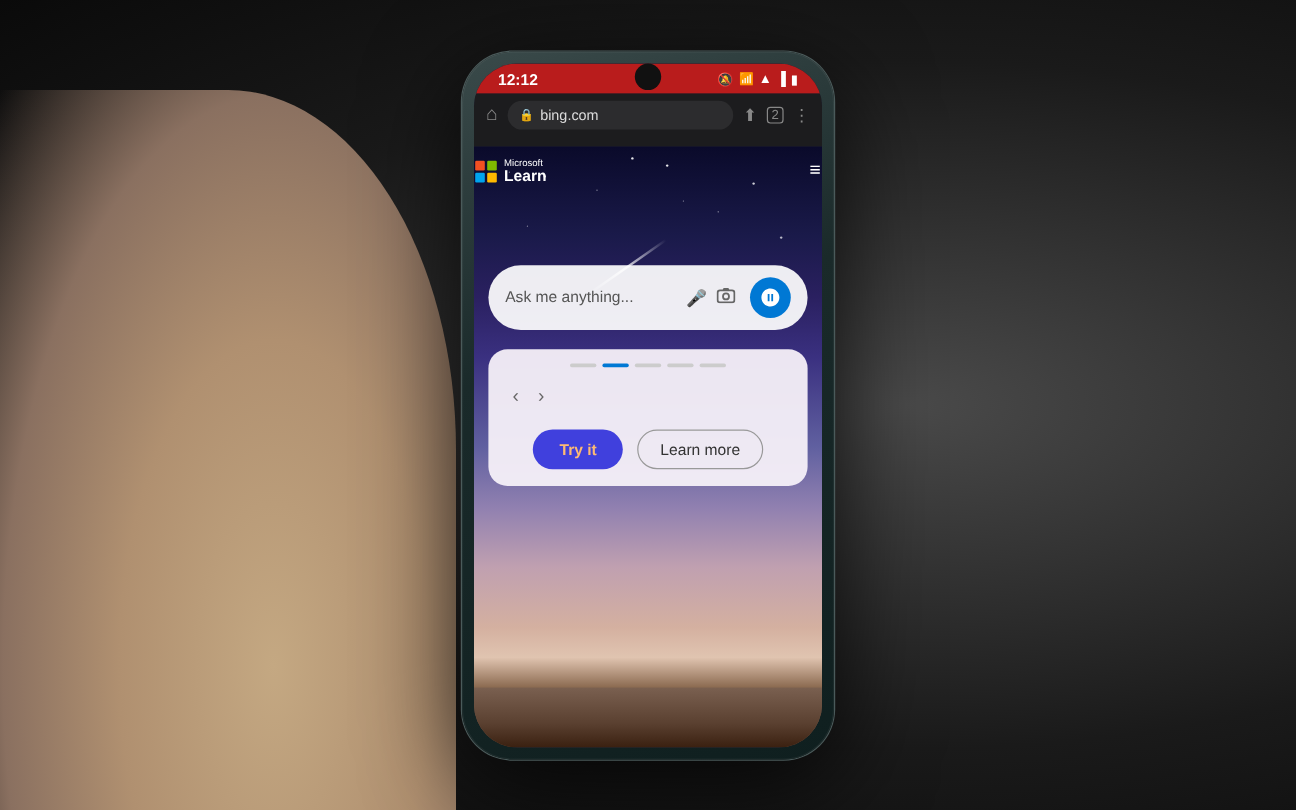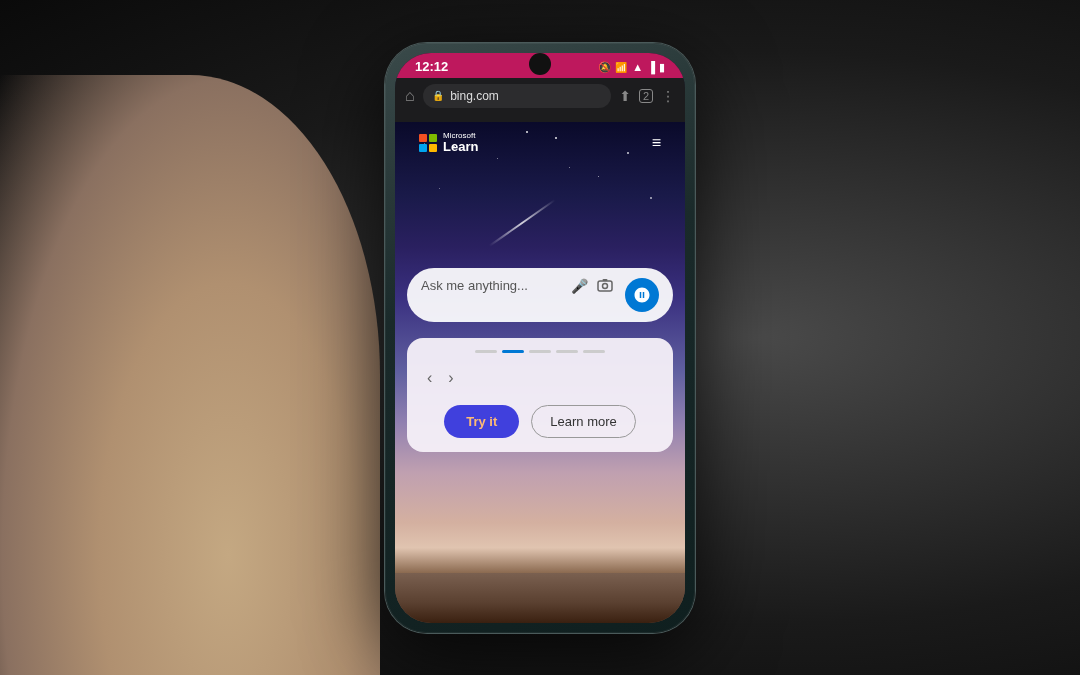--- a/index.html
+++ b/index.html
@@ -61,24 +61,24 @@
       height: 100%;
       border-radius: 36px;
       overflow: hidden;
       background: #1a1a2e;
       display: flex;
       flex-direction: column;
     }
 
     
     .status-bar {
-      background: #be185d;
+      background: #b91c1c;
       display: flex;
       justify-content: space-between;
-      align-items: flex-end;
+      align-items: center;
       padding: 6px 20px 4px;
       flex-shrink: 0;
     }
 
     .status-time {
       color: #fff;
       font-size: 13px;
       font-weight: 600;
     }
 
@@ -217,21 +217,21 @@
       opacity: 0.8;
     }
 
     
     .bing-header {
       position: relative;
       z-index: 2;
       display: flex;
       justify-content: space-between;
       align-items: center;
-      padding: 10px 24px 6px;
+      padding: 10px 1px 6px;
     }
 
     .microsoft-bing-logo {
       display: flex;
       align-items: center;
       gap: 6px;
     }
 
     .ms-squares {
       display: grid;
@@ -278,22 +278,22 @@
       position: relative;
       z-index: 2;
       margin: 60px 12px 10px;
     }
 
     .search-bar {
       background: rgba(255,255,255,0.92);
       border-radius: 28px;
       padding: 10px 14px;
       display: flex;
+      align-items: center;
       gap: 8px;
-      margin-top: 47px;
     }
 
     .search-input-text {
       flex: 1;
       color: #555;
       font-size: 13px;
     }
 
     .search-mic-icon {
       color: #666;

